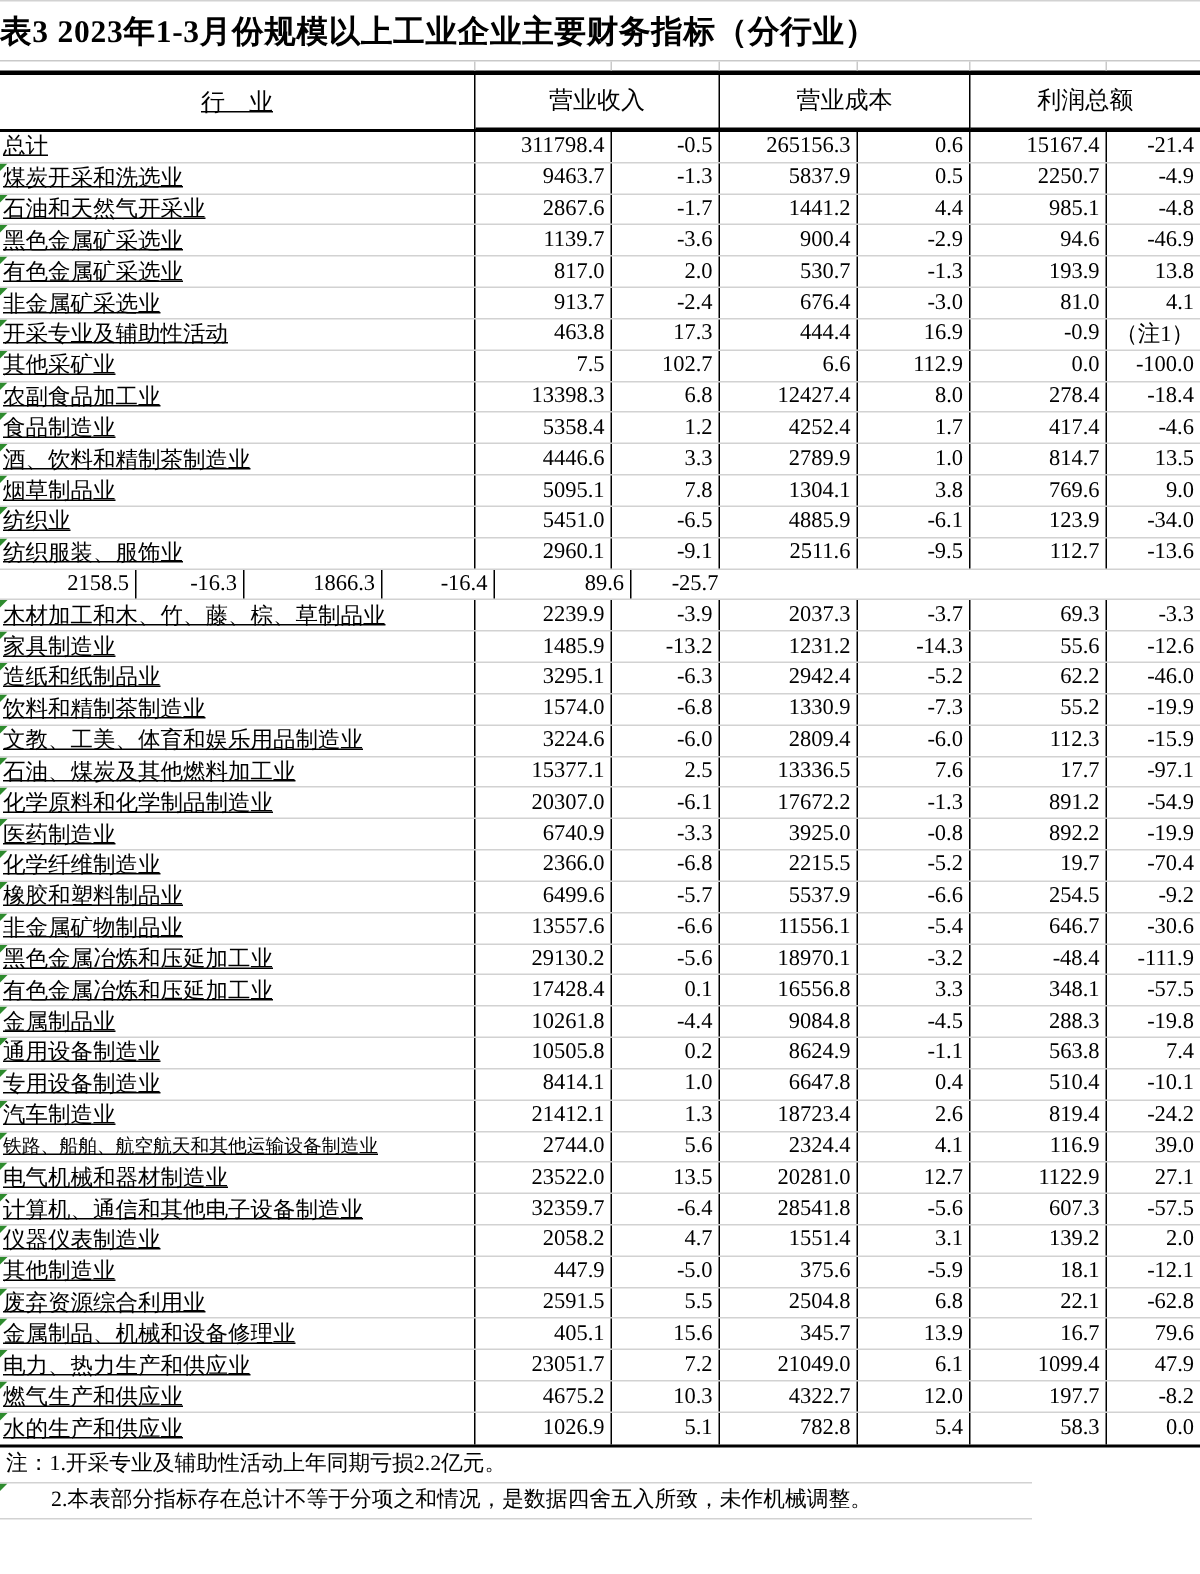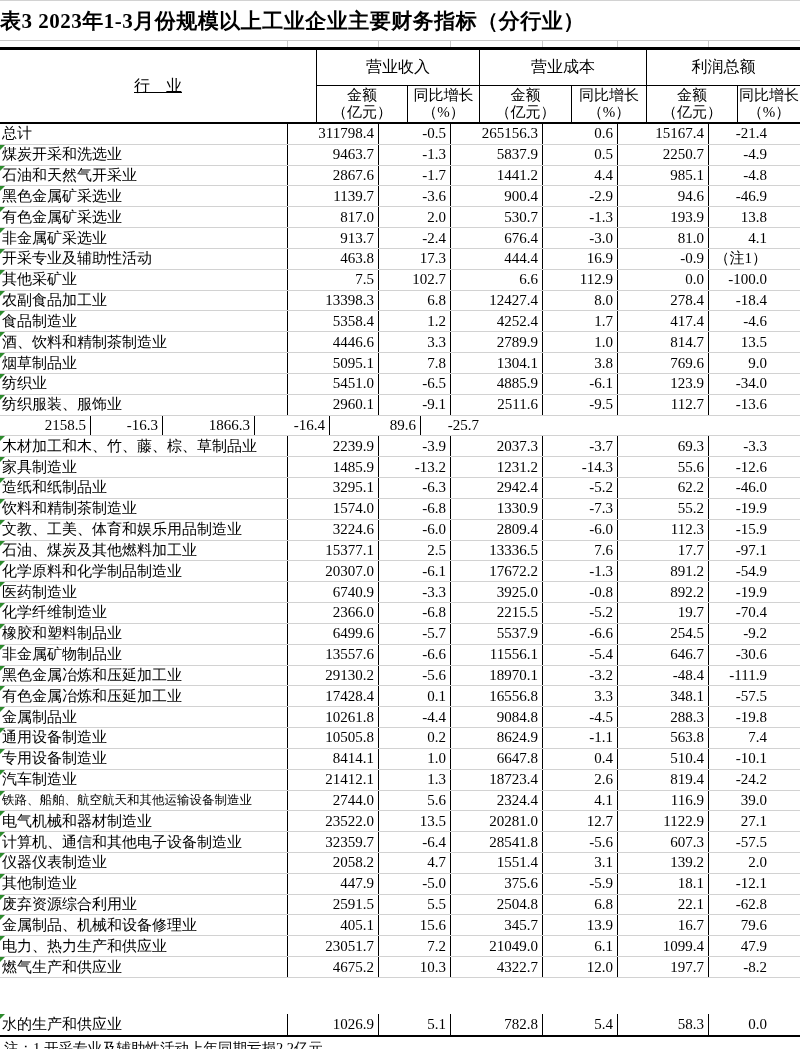--- a/index.html
+++ b/index.html
@@ -18,49 +18,49 @@
     height:41px;display:flex;align-items:center;
     border-top:1px solid var(--grid);
     border-bottom:1px solid var(--light);
   }
   .title-row h1{font-size:21px;font-weight:bold;letter-spacing:0.5px;}
   
   .gap{height:6px;display:flex;}
   .gap .gcell{border-right:1px solid var(--light);}
   .gap .gcell:last-child{border-right:none;}
   
-  .w0{width:288px;}.w1{width:91px;}.w2{width:72px;}.w3{width:92px;}
+  .w0{width:317px;text-decoration:underline;}.w1{width:91px;}.w2{width:72px;}.w3{width:92px;}
   .w4{width:75px;}.w5{width:91px;}.w6{width:62px;}
   .g1{width:163px;}.g2{width:167px;}.g3{width:153px;}
   
   .thead{border-top:3px solid var(--border);border-bottom:2px solid var(--border);display:flex;}
   .industry-head{
     width:317px;border-right:1px solid var(--border);
     display:flex;align-items:center;justify-content:center;
     font-size:16px;
     text-decoration:underline;
   }
-  .head-right{display:flex;flex-direction:column;width:483px;}
+  .head-right{display:flex;flex-direction:row;width:483px;}
   .group-row{display:flex;height:36px;}
   .gcell-h{
     border-right:1px solid var(--border);border-bottom:1px solid var(--border);
     display:flex;align-items:center;justify-content:center;font-size:16px;
   }
   .gcell-h:last-child{border-right:none;}
   .sub-row{display:flex;height:36px;}
   .scell{
     border-right:1px solid var(--border);
     display:flex;flex-direction:column;align-items:center;justify-content:center;
     font-size:15px;line-height:17px;
   }
   .sub-row .scell:last-child{border-right:none;}
   
   .tbody{border-bottom:2px solid var(--border);}
   .trow{display:flex;height:20.833px;border-bottom:1px solid var(--grid);}
-  .trow:last-child{border-bottom:none;margin-top:36px;}
+  .trow:last-child{border-bottom:none;}
   .cell{
     height:100%;border-right:1px solid var(--border);
     display:flex;align-items:center;overflow:hidden;white-space:nowrap;
     font-size:15px;position:relative;
   }
   .cell:last-child{border-right:none;}
   .cell.num{justify-content:flex-end;padding-right:4px;}
   .cell.industry{padding-left:2px;}
   .cell.industry.indent{}
   .cell.industry.small{font-size:12.5px;}

